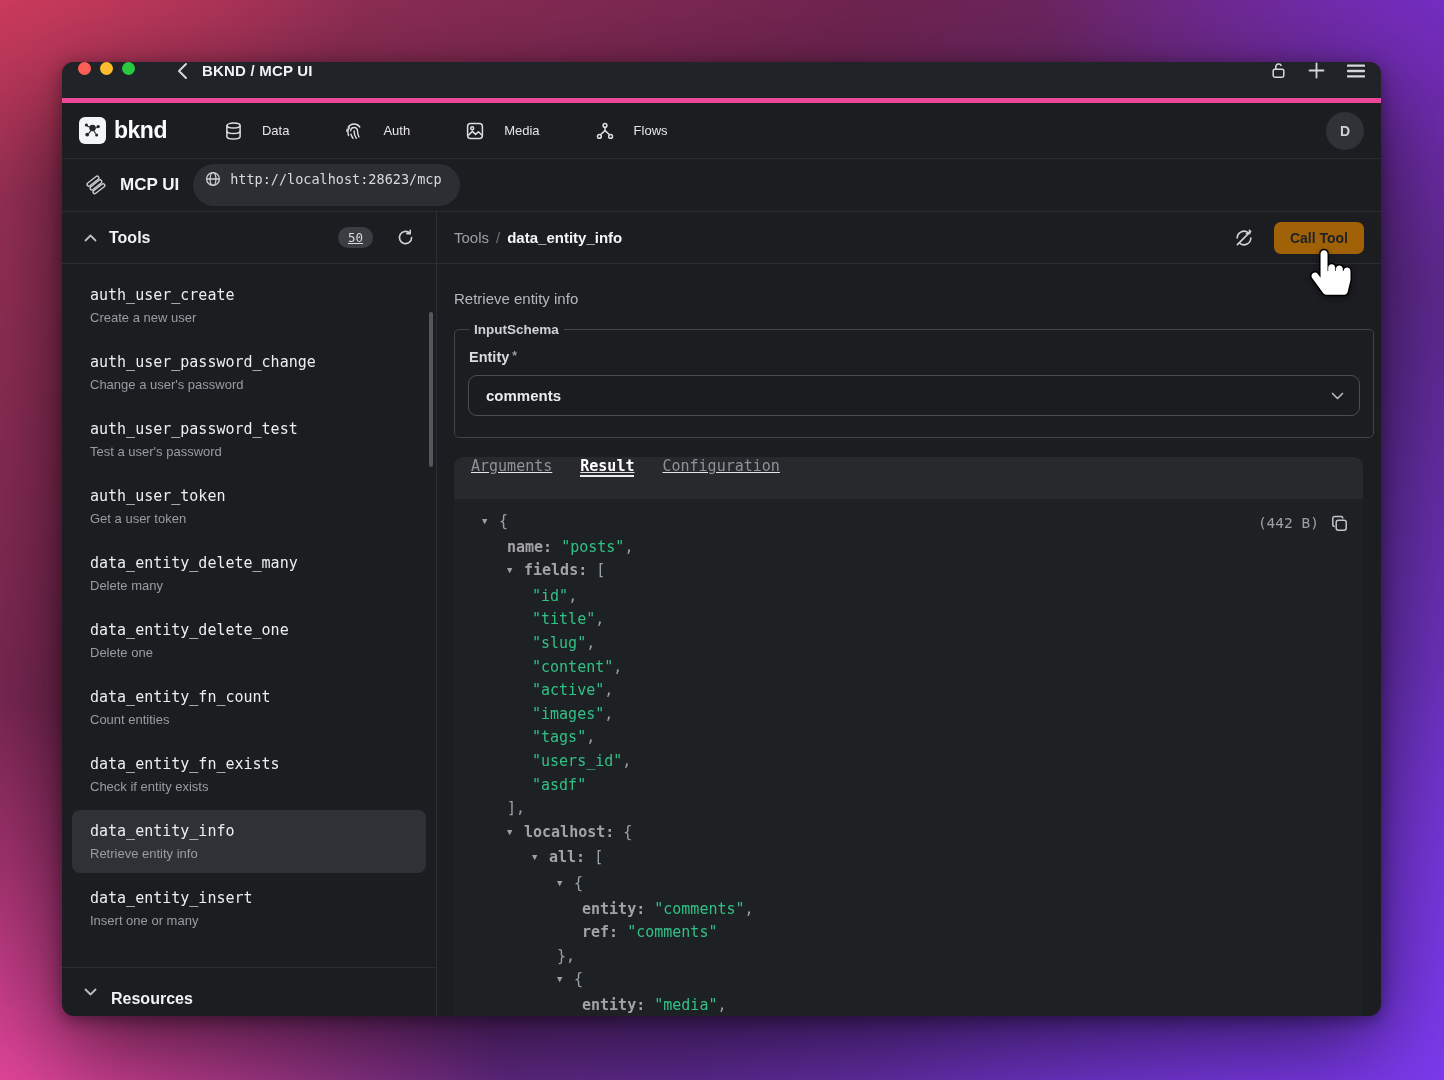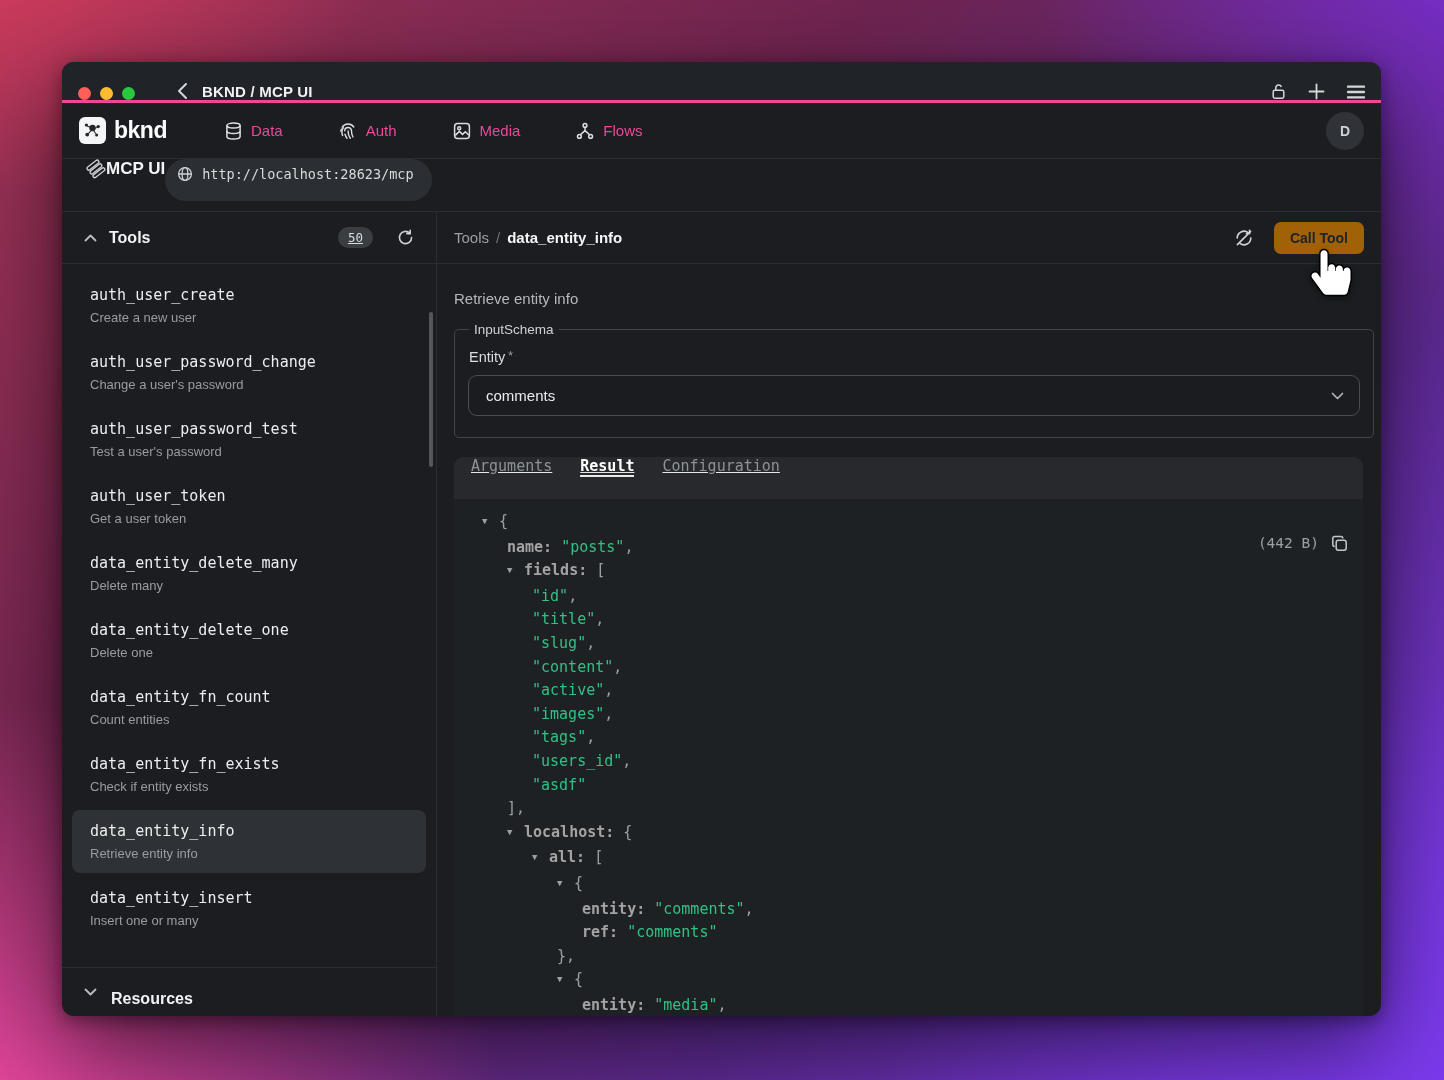--- a/index.html
+++ b/index.html
@@ -14,37 +14,37 @@
       linear-gradient(135deg, #a03355 0%, #6e2450 35%, #5d2a92 70%, #7c3aed 100%);
     position:relative;
   }
   .window {
     position:absolute; left:62px; top:62px; width:1319px; height:954px;
     background:#1b1d20; border-radius:12px; overflow:hidden;
     box-shadow:0 30px 90px rgba(0,0,0,.55), 0 4px 18px rgba(0,0,0,.4);
     display:flex; flex-direction:column; color:#e6e8ea;
   }
   
-  .titlebar { height:41px; flex:0 0 41px; background:#202327; display:flex; align-items:flex-end; padding:0 16px; border-bottom:3px solid #ec4899; }
+  .titlebar { height:41px; flex:0 0 41px; background:#202327; display:flex; align-items:flex-start; padding:0 16px; border-bottom:5px solid #ec4899; }
   .traffic { display:flex; gap:9px; align-items:center; }
   .tl { width:13px; height:13px; border-radius:50%; }
   .back-btn { margin-left:42px; color:#d4d7da; display:flex; align-items:center; }
   .win-title { margin-left:14px; font-weight:bold; font-size:15px; color:#f0f2f4; letter-spacing:.2px; }
   .titlebar-right { margin-left:auto; display:flex; align-items:center; gap:22px; color:#d5d8db; }
   
   .navbar { height:56px; flex:0 0 56px; display:flex; align-items:center; padding:0 17px; border-bottom:1px solid #2a2d31; }
   .brand { display:flex; align-items:flex-end; gap:8px; }
   .brand-mark { width:27px; height:27px; background:#f4f5f6; border-radius:6px; display:flex; align-items:center; justify-content:center; }
   .brand-name { font-weight:bold; font-size:23px; letter-spacing:-0.5px; color:#fbfcfd; }
   .nav-items { display:flex; gap:56px; margin-left:58px; }
-  .nav-item { display:flex; align-items:center; gap:9px; font-size:15px; color:#ec4899; cursor:default; }
+  .nav-item { display:flex; align-items:center; gap:20px; font-size:13px; color:#e5e5e5; cursor:default; }
   .nav-item svg { color:#dcdee1; }
   .avatar { margin-left:auto; width:38px; height:38px; border-radius:50%; background:#2f3236; color:#ced2d6; font-size:14px; font-weight:bold; display:flex; align-items:center; justify-content:center; }
   
-  .subheader { height:53px; flex:0 0 53px; display:flex; align-items:flex-start; padding:0 24px; border-bottom:1px solid #2a2d31; gap:0; }
+  .subheader { height:53px; flex:0 0 53px; display:flex; align-items:center; padding:0 24px; border-bottom:1px solid #2a2d31; gap:14px; }
   .mcp-title { font-size:17px; font-weight:bold; color:#f2f4f6; }
   .url-pill { display:flex; align-items:center; gap:9px; background:#2b2e32; border-radius:999px; padding:7px 18px 19px 12px; }
   .url-text { font-family:"DejaVu Sans Mono", monospace; font-size:13.5px; color:#d8dbde; }
   
   .body { flex:1; display:flex; min-height:0; }
   .sidebar { width:375px; flex:0 0 375px; border-right:1px solid #2a2d31; display:flex; flex-direction:column; min-height:0; position:relative; }
   .sidebar-header { height:52px; flex:0 0 52px; display:flex; align-items:center; padding:0 22px; border-bottom:1px solid #2a2d31; gap:12px; }
   .sidebar-header .label { font-size:16px; font-weight:bold; color:#f0f2f4; }
   .count-badge { margin-left:auto; background:#3a3e43; color:#d9dcdf; font-family:"DejaVu Sans Mono", monospace; font-size:12.5px; padding:3px 10px; border-radius:999px;text-decoration:underline; }
   .refresh-btn { margin-left:12px; color:#cfd3d7; display:flex; }
@@ -59,37 +59,37 @@
   
   .main { flex:1; display:flex; flex-direction:column; min-height:0; position:relative; }
   .main-header { height:52px; flex:0 0 52px; display:flex; align-items:center; padding:0 17px; border-bottom:1px solid #2a2d31; }
   .crumb-section { color:#9aa0a5; font-size:15px; }
   .crumb-sep { color:#6e7378; font-size:15px; margin:0 7px; }
   .crumb-current { color:#f4f5f7; font-size:15px; font-weight:bold; }
   .main-header-right { margin-left:auto; display:flex; align-items:center; gap:20px; }
   .refresh-off { color:#cfd3d7; display:flex; }
   .call-tool-btn { background:#a16207; color:#202327; border:none; font-family:"Liberation Sans",sans-serif; font-size:14px; font-weight:bold; padding:8px 16px; border-radius:7px; }
   .main-desc { padding:26px 17px 0; font-size:15px; color:#b4b8bc; }
-  fieldset.schema { margin:15px 7px 0 17px; border:1px solid #41454a; border-radius:5px; padding:4px 13px 21px; }
+  fieldset.schema { margin:15px 7px 0 17px; border:1px solid #41454a; border-radius:5px; padding:4px 13px 21px;font-weight:bold; }
   fieldset.schema legend { font-size:13.5px; color:#ced2d6; padding:0 5px; margin-left:1px; }
   .entity-label { font-size:14.5px; color:#dadde0; margin:8px 0 0 1px; }
   .required { color:#9aa0a5; font-size:12px; vertical-align:top; margin-left:3px; }
   .entity-select { position:relative; margin-top:10px; height:41px; background:#1a1c1f; border:1px solid #4a4e53; border-radius:9px; display:flex; align-items:center; padding:0 17px; font-size:15px; color:#e9ebed; }
   .entity-select .chev { position:absolute; right:15px; color:#b1b5b9; display:flex; }
   .result-panel { flex:1; min-height:0; margin:19px 18px 0 17px; border-radius:9px 9px 0 0; overflow:hidden; display:flex; flex-direction:column; background:#1e2124; }
   .tabbar { flex:0 0 42px; background:#27292d; display:flex; align-items:flex-start; gap:28px; padding:0 17px;text-decoration:underline; }
   .tab { font-family:"DejaVu Sans Mono", monospace; font-size:15px; color:#8e9398; display:flex; align-items:center; border-bottom:2px solid transparent; }
   .tab.active { color:#ffffff; font-weight:bold; border-bottom-color:#e8eaec; }
   .json-view { flex:1; min-height:0; position:relative; padding:11px 16px; font-family:"DejaVu Sans Mono", monospace; font-size:15px; line-height:23.6px; overflow:hidden; }
   .json-line { white-space:pre; }
   .tri { display:inline-block; width:10px; margin-right:7px; font-size:9px; color:#9aa0a6; transform:translateY(-2px); }
   .tok-key { color:#a3a3a3; font-weight:bold; }
   .tok-str { color:#30c185; }
   .tok-punc { color:#9aa1a7; }
-  .json-meta { position:absolute; top:13px; right:15px; display:flex; align-items:center; gap:12px; color:#9ba0a5; font-size:14.5px;margin-top:20px; }
+  .json-meta { position:absolute; top:13px; right:15px; display:flex; align-items:center; gap:12px; color:#9ba0a5; font-size:14.5px; }
   .copy-btn { color:#c3c7cb; display:flex; }
   .cursor-hand { position:absolute; left:1246px; top:184px; z-index:50; pointer-events:none; filter:drop-shadow(0 2px 3px rgba(0,0,0,.4)); }
   svg { display:block; }
 </style>
 </head>
 <body>
 
 <div class="window">
 
   <div class="titlebar">

